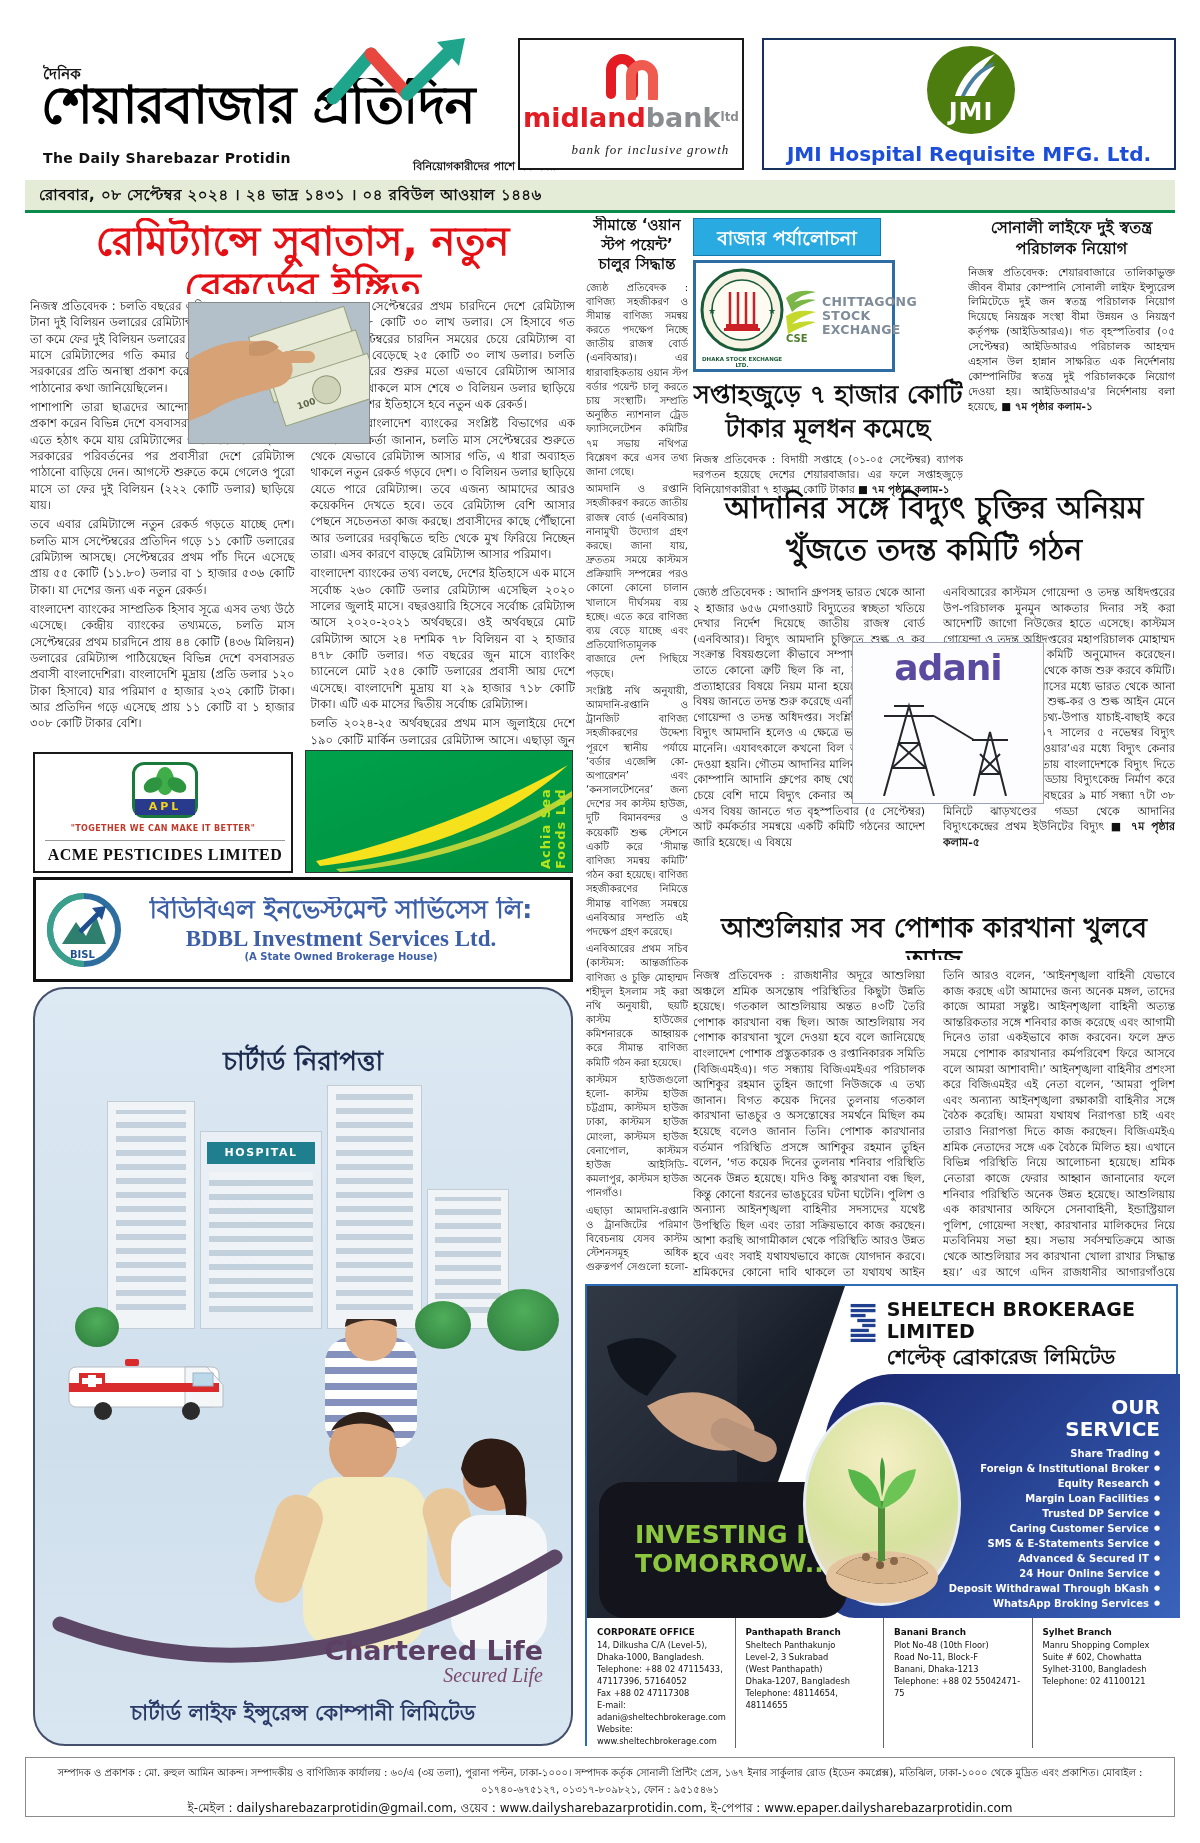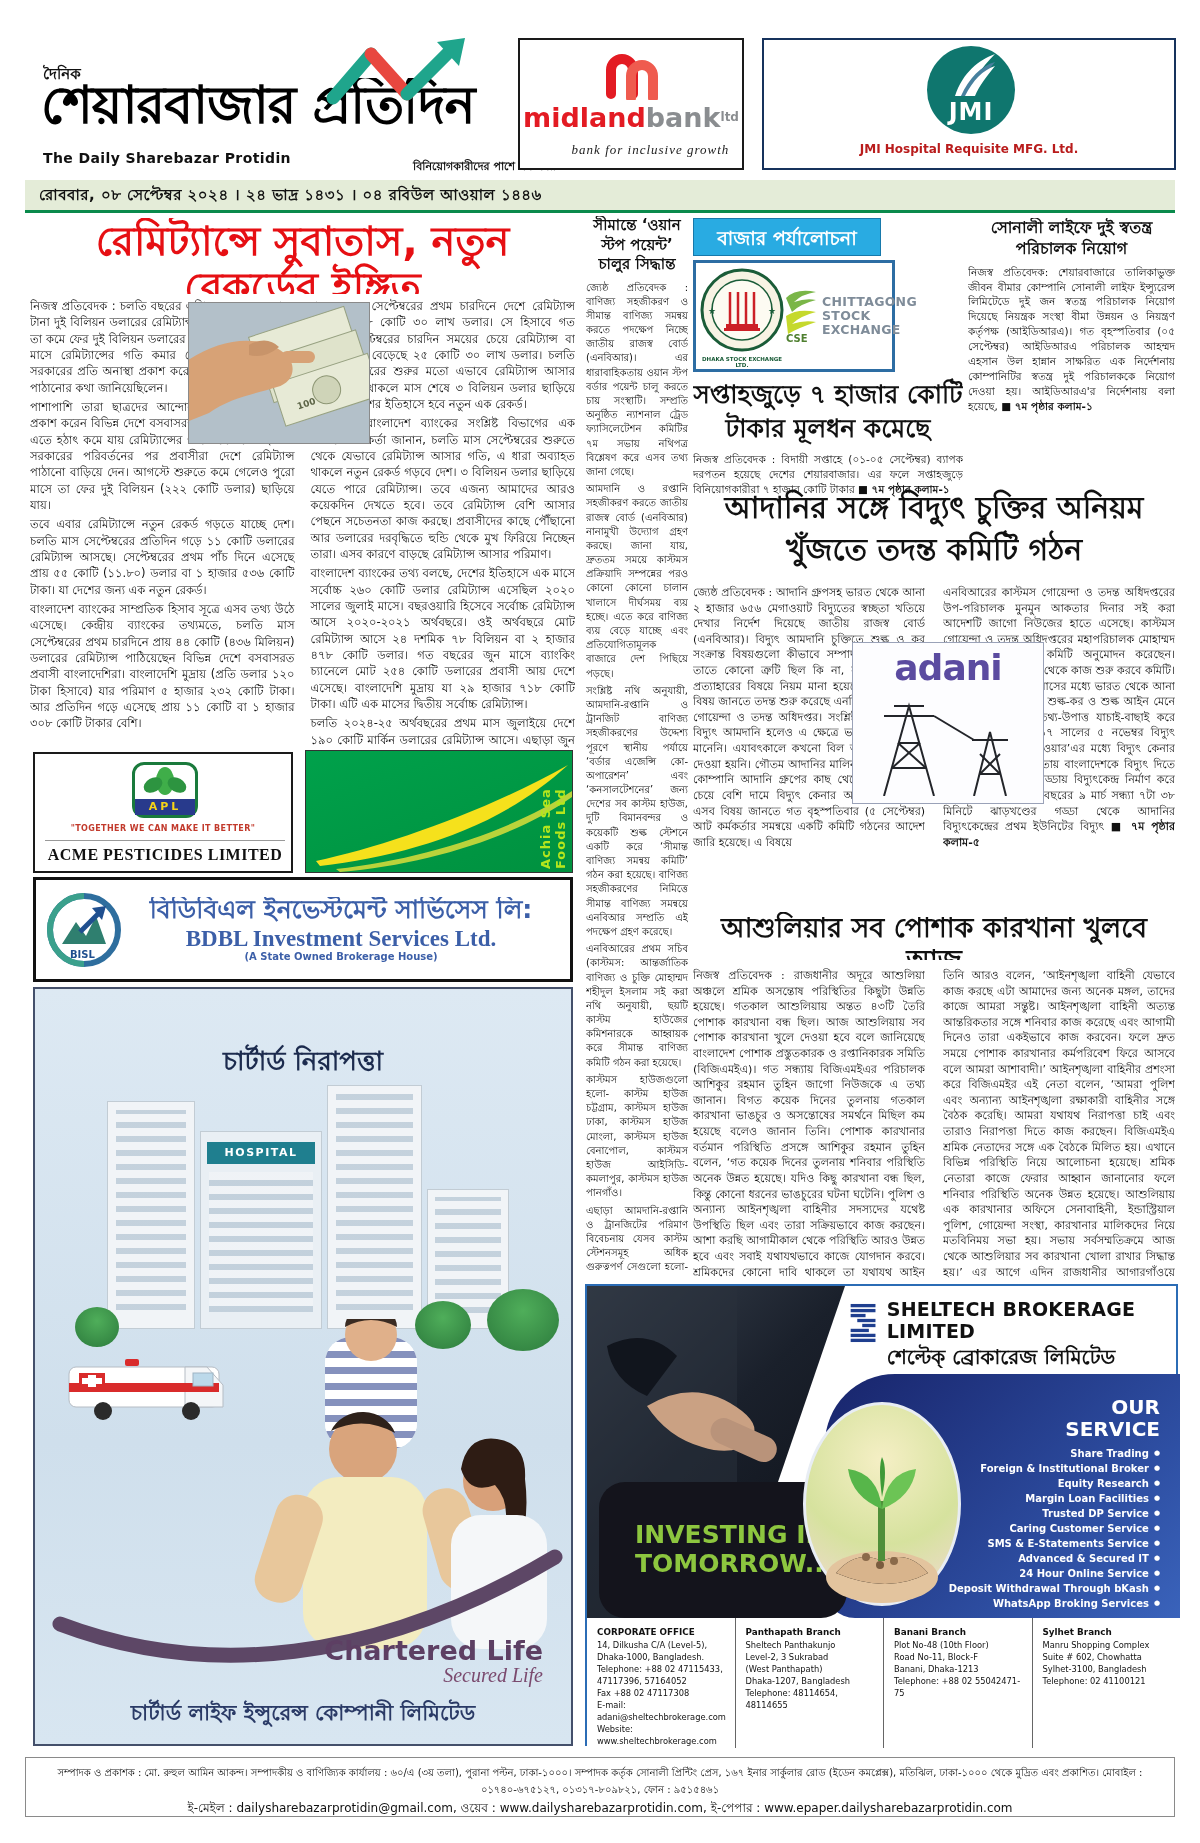--- a/index.html
+++ b/index.html
@@ -12,21 +12,21 @@
   .clip{overflow:hidden;}
   p{margin:0 0 3px 0;}
   
   .mast-title{font-size:52px;font-weight:900;letter-spacing:-1px;line-height:1.05;color:#000;}
   .mast-daily{font-size:15px;font-weight:bold;}
   .mast-en{font-size:14px;font-weight:bold;letter-spacing:.4px;}
   .mast-tag{font-size:11px;font-weight:bold;}
   .adbox{border:2px solid #1a1a1a;background:#fff;}
   .midland-line{font-size:27px;font-weight:900;line-height:1;}
   .midland-tag{font-family:"Liberation Serif","DejaVu Serif",serif;font-style:italic;font-size:13px;letter-spacing:1px;color:#222;padding-left:39px;}
-  .jmi-cap{color:#b91c1c;font-weight:bold;font-size:12px;}
+  .jmi-cap{color:#1d4ed8;font-weight:bold;font-size:20px;}
   .datebar{background:#e4ecd8;border-bottom:3px solid #0a8a4c;font-size:15px;font-weight:bold;
            line-height:30px;padding-left:14px;letter-spacing:.5px;}
   
   .hl-red{color:#e60f13;font-weight:900;font-size:40px;line-height:1.15;}
   .body-sm{font-size:11.5px;line-height:1.42;}
   .body-xs{font-size:10.5px;line-height:1.42;}
   .cols2{column-count:2;column-gap:16px;}
   .hl-mid{font-size:15px;font-weight:900;line-height:1.3;}
   .hl-weekly{font-size:25px;font-weight:900;line-height:1.35;}
   .hl-big{font-size:30px;font-weight:900;line-height:1.4;}
@@ -95,21 +95,21 @@
       <path d="M8,46 V22 A11 11 0 0 1 30,22 V46" stroke="#e31b23" stroke-width="10" fill="none" stroke-linecap="round"></path>
       <path d="M28,50 V28 A11 11 0 0 1 50,28 V50" stroke="#ef5b4f" stroke-width="10" fill="none" stroke-linecap="round"></path>
     </svg>
     <div class="abs ctr" style="left:0;top:64px;width:100%;">
       <span class="midland-line" style="color:#e31b23;">midland</span><span class="midland-line" style="color:#8a8d90;">bank</span><sup style="color:#8a8d90;font-size:12px;font-weight:bold;">ltd</sup>
     </div>
     <div class="abs ctr midland-tag" style="left:0;top:102px;width:100%;">bank for inclusive growth</div>
   </div>
 
   <div class="abs" style="left:762px;top:38px;width:414px;height:132px;border:2px solid #16325c;background:#fff;">
-    <div class="abs" style="left:163px;top:6px;width:88px;height:88px;border-radius:50%;background:#0f766e;">
+    <div class="abs" style="left:163px;top:6px;width:88px;height:88px;border-radius:50%;background:#4d7c0f;">
       <svg class="abs" style="left:18px;top:6px;" width="52" height="46" viewBox="0 0 52 46">
         <path d="M10,44 C18,20 34,8 50,2 C36,16 28,28 24,44 Z" fill="#ffffff"></path>
         <path d="M16,44 C24,26 36,14 50,10 C40,22 32,32 28,44 Z" fill="#47809e"></path>
         <path d="M20,44 C28,28 38,18 50,14 C42,24 34,34 30,44 Z" fill="#ffffff"></path>
       </svg>
       <div class="abs ctr" style="left:0;top:52px;width:100%;color:#fff;font-weight:900;font-size:24px;letter-spacing:1px;">JMI</div>
     </div>
     <div class="abs ctr jmi-cap" style="left:0;top:102px;width:100%;">JMI Hospital Requisite MFG. Ltd.</div>
   </div>
 
@@ -176,21 +176,21 @@
         <text x="24" y="66" font-size="10" font-weight="bold" fill="#1f4f8f">BISL</text>
       </svg>
     </div>
     <div style="flex:1;text-align:center;overflow:hidden;">
       <div class="bdbl-bn clip" style="height:30px;">বিডিবিএল ইনভেস্টমেন্ট সার্ভিসেস লি:</div>
       <div class="bdbl-en">BDBL Investment Services Ltd.</div>
       <div class="bdbl-sub">(A State Owned Brokerage House)</div>
     </div>
   </div>
 
-  <div class="abs chartered" style="left:33px;top:987px;width:540px;height:759px;">
+  <div class="abs chartered" style="left:33px;top:987px;width:540px;height:759px;border-radius:32px;">
     <div class="abs ctr ch-title" style="left:0;top:52px;width:100%;">চার্টার্ড নিরাপত্তা</div>
 
     <div class="abs bldg" style="left:72px;top:112px;width:88px;height:228px;">
       <div class="windows" style="margin:8px;height:200px;"></div>
       </div>
     <div class="abs bldg" style="left:292px;top:96px;width:95px;height:244px;">
       <div class="windows" style="margin:8px;height:216px;"></div>
       </div>
     <div class="abs bldg" style="left:165px;top:142px;width:122px;height:198px;background:#e9eff4;">
       <div class="ctr hosp-sign" style="margin:10px 6px 0 6px;">HOSPITAL</div>

